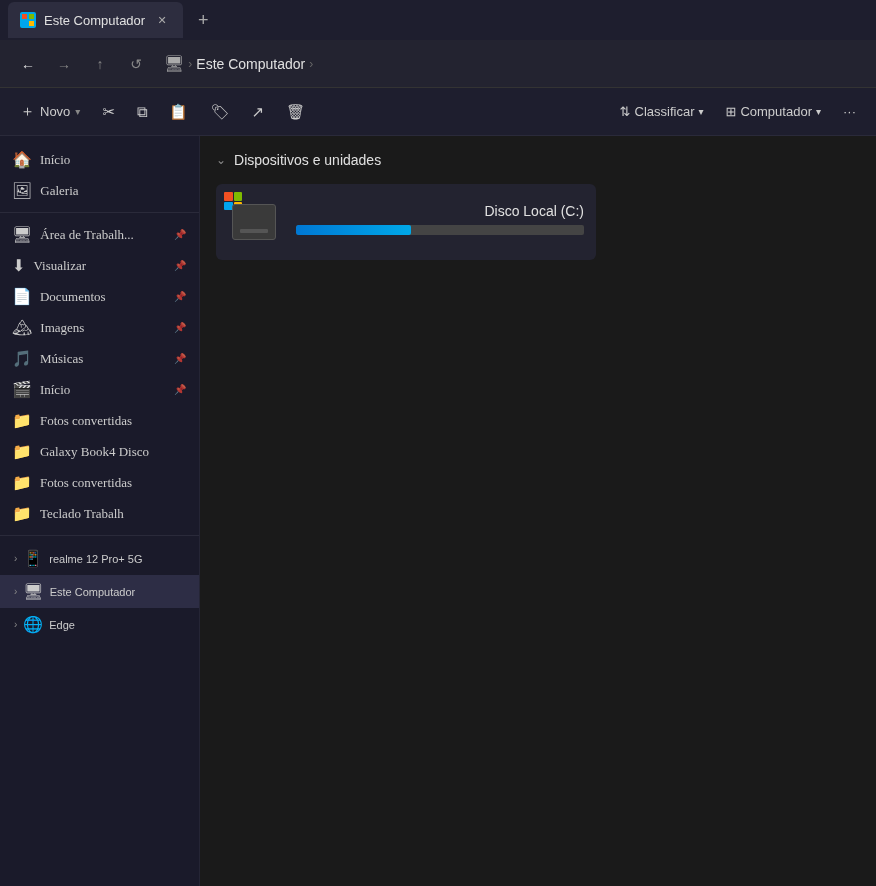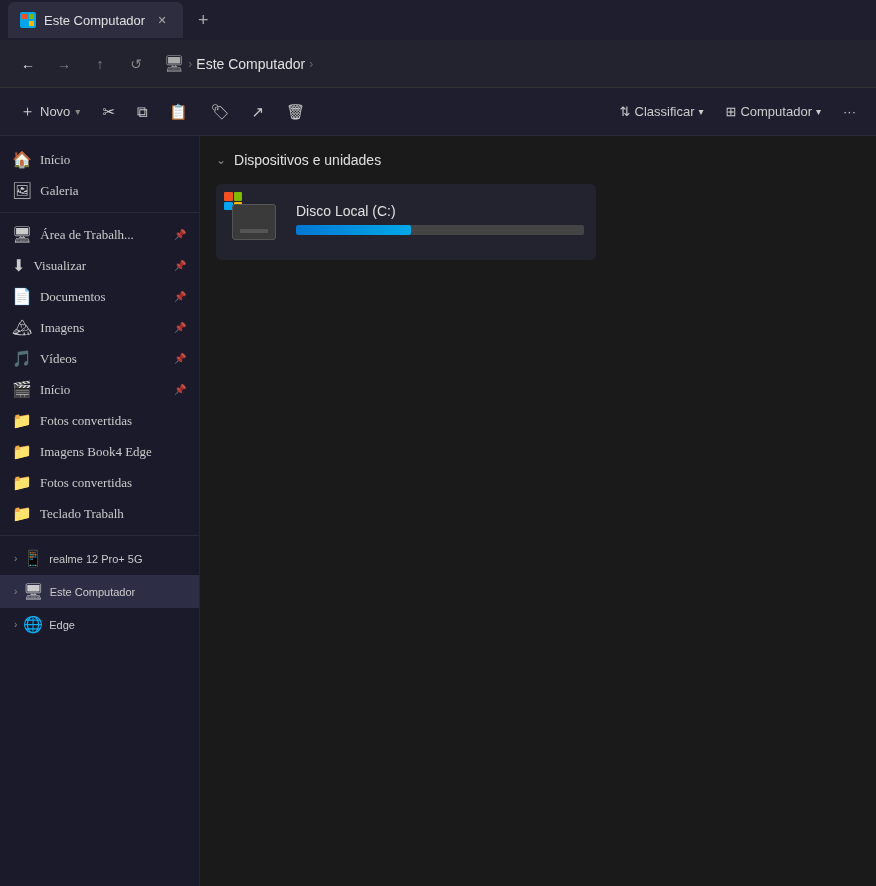--- a/index.html
+++ b/index.html
@@ -217,20 +217,21 @@
     .section-title { font-size: 14px; color: #e0e0e0; }
 
     .drive-card {
       display: flex;
       align-items: center;
       gap: 16px;
       padding: 12px;
       background: #232330;
       border-radius: 6px;
       width: 380px;
+      text-align: right;
     }
     .drive-icon-container {
       width: 52px;
       height: 52px;
       position: relative;
       display: flex;
       align-items: center;
       justify-content: center;
       flex-shrink: 0;
     }
@@ -396,38 +397,38 @@
     </div>
 
     <div class="sidebar-item">
       <span class="item-icon">🏔</span>
       <span class="item-label">Imagens</span>
       <span class="pin-icon">📌</span>
     </div>
 
     <div class="sidebar-item">
       <span class="item-icon">🎵</span>
-      <span class="item-label">Vídeos</span>
+      <span class="item-label">Músicas</span>
       <span class="pin-icon">📌</span>
     </div>
 
     <div class="sidebar-item">
       <span class="item-icon">🎬</span>
       <span class="item-label">Início</span>
       <span class="pin-icon">📌</span>
     </div>
 
     <div class="sidebar-item">
       <span class="item-icon">📁</span>
       <span class="item-label">Fotos convertidas</span>
     </div>
 
     <div class="sidebar-item">
       <span class="item-icon">📁</span>
-      <span class="item-label">Imagens Book4 Edge</span>
+      <span class="item-label">Galaxy Book4 Disco</span>
     </div>
 
     <div class="sidebar-item">
       <span class="item-icon">📁</span>
       <span class="item-label">Fotos convertidas</span>
     </div>
 
     <div class="sidebar-item">
       <span class="item-icon">📁</span>
       <span class="item-label">Teclado Trabalh</span>

